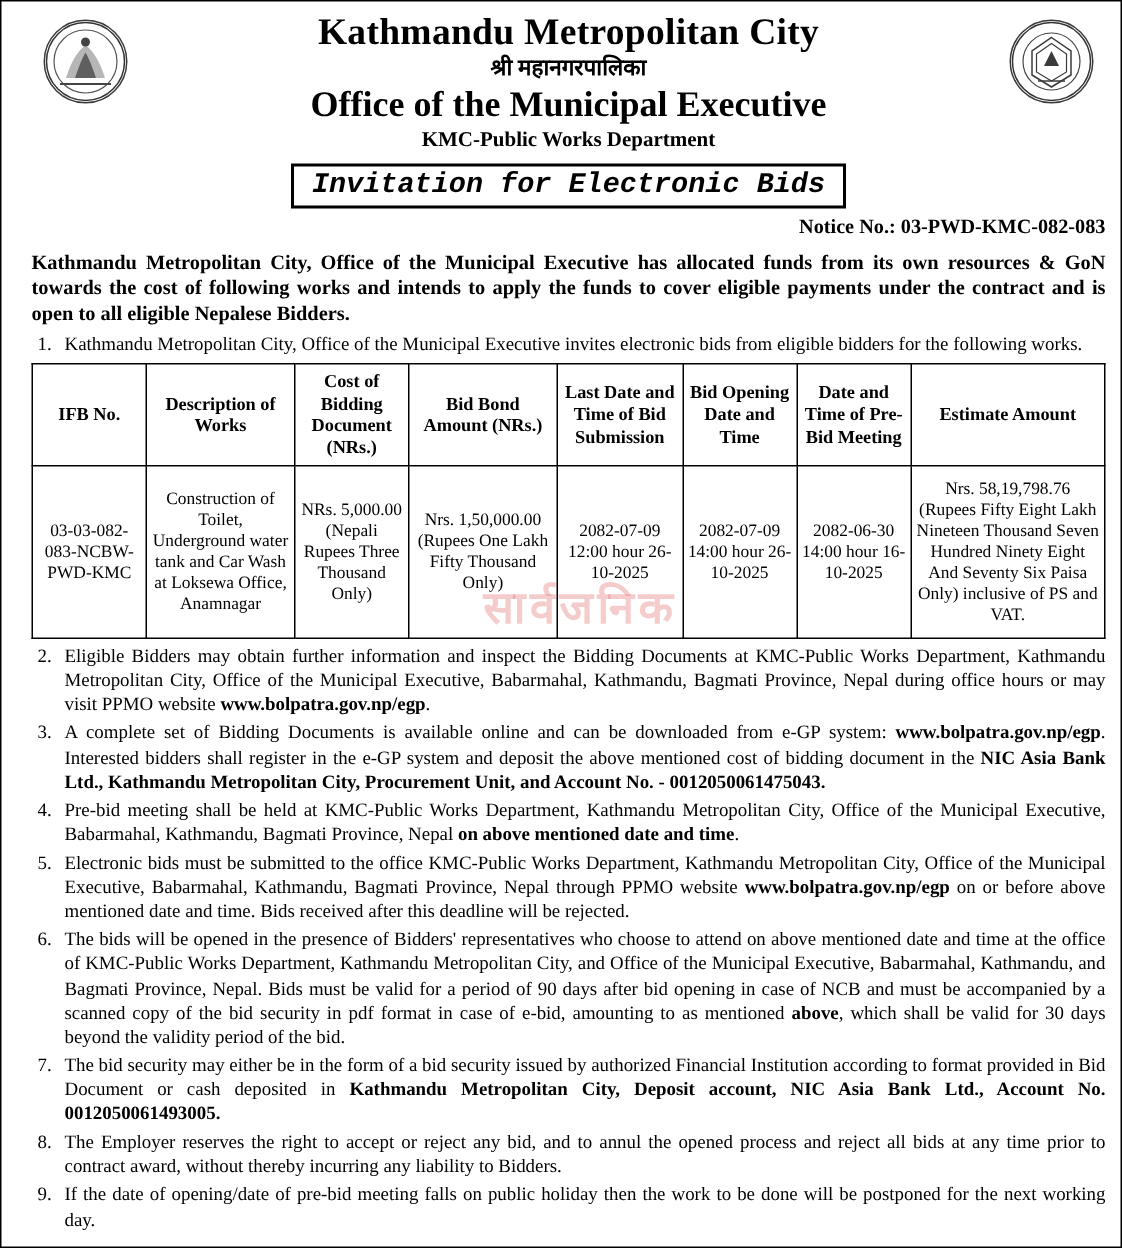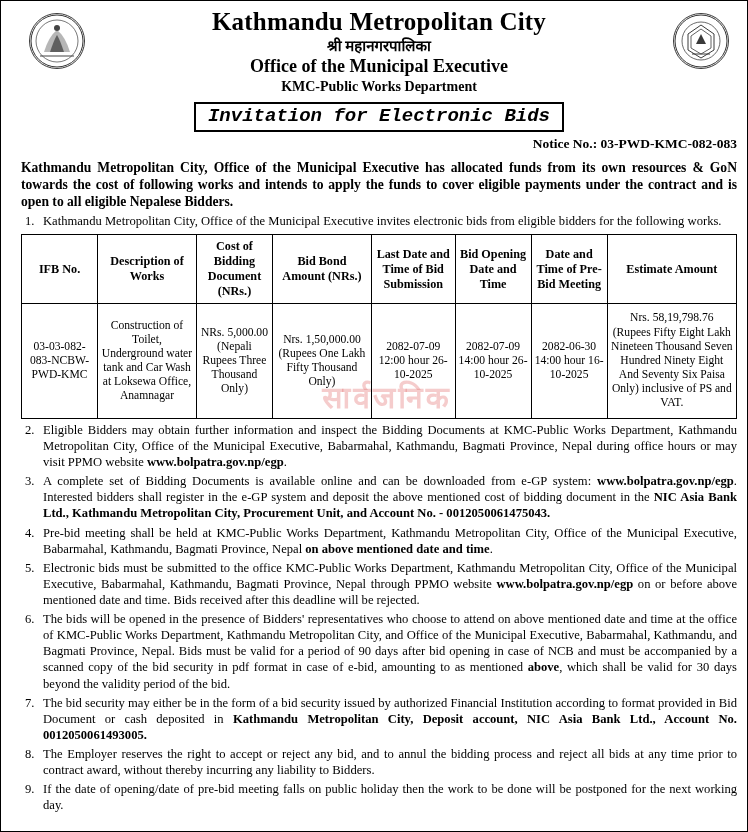--- a/index.html
+++ b/index.html
@@ -54,21 +54,21 @@
     line-height: 1.05;
     margin: 0;
   }
   .org-title-np {
     font-size: 15px;
     font-weight: bold;
     line-height: 1.2;
     margin: 2px 0 1px 0;
   }
   .office-title {
-    font-size: 18px;
+    font-size: 24px;
     font-weight: bold;
     line-height: 1.2;
     margin: 1px 0 1px 0;
   }
   .dept-title {
     font-size: 14px;
     font-weight: bold;
     margin: 1px 0 0 0;
   }
   .addr-title {
@@ -276,21 +276,21 @@
       <li>
         <span class="num">6.</span>
         <span class="body"><span>The bids will be opened in the presence of Bidders' representatives who choose to attend on above mentioned date and time at the office of KMC-Public Works Department, Kathmandu Metropolitan City, and Office of the Municipal Executive, Babarmahal, Kathmandu, and Bagmati Province, Nepal. Bids must be valid for a period of 90 days after bid opening in case of NCB and must be accompanied by a scanned copy of the bid security in pdf format in case of e-bid, amounting to as mentioned </span><b>above</b><span>, which shall be valid for 30 days beyond the validity period of the bid.</span></span>
       </li>
       <li>
         <span class="num">7.</span>
         <span class="body"><span>The bid security may either be in the form of a bid security issued by authorized Financial Institution according to format provided in Bid Document or cash deposited in </span><b>Kathmandu Metropolitan City, Deposit account, NIC Asia Bank Ltd., Account No. 0012050061493005.</b></span>
       </li>
       <li>
         <span class="num">8.</span>
-        <span class="body"><span>The Employer reserves the right to accept or reject any bid, and to annul the bidding process and reject all bids at any time prior to contract award, without thereby incurring any liability to Bidders.</span></span>
+        <span class="body"><span>The Employer reserves the right to accept or reject any bid, and to annul the opened process and reject all bids at any time prior to contract award, without thereby incurring any liability to Bidders.</span></span>
       </li>
       <li>
         <span class="num">9.</span>
         <span class="body"><span>If the date of opening/date of pre-bid meeting falls on public holiday then the work to be done will be postponed for the next working day.</span></span>
       </li>
     </ol>
 
 </div>
 
 </body></html>

